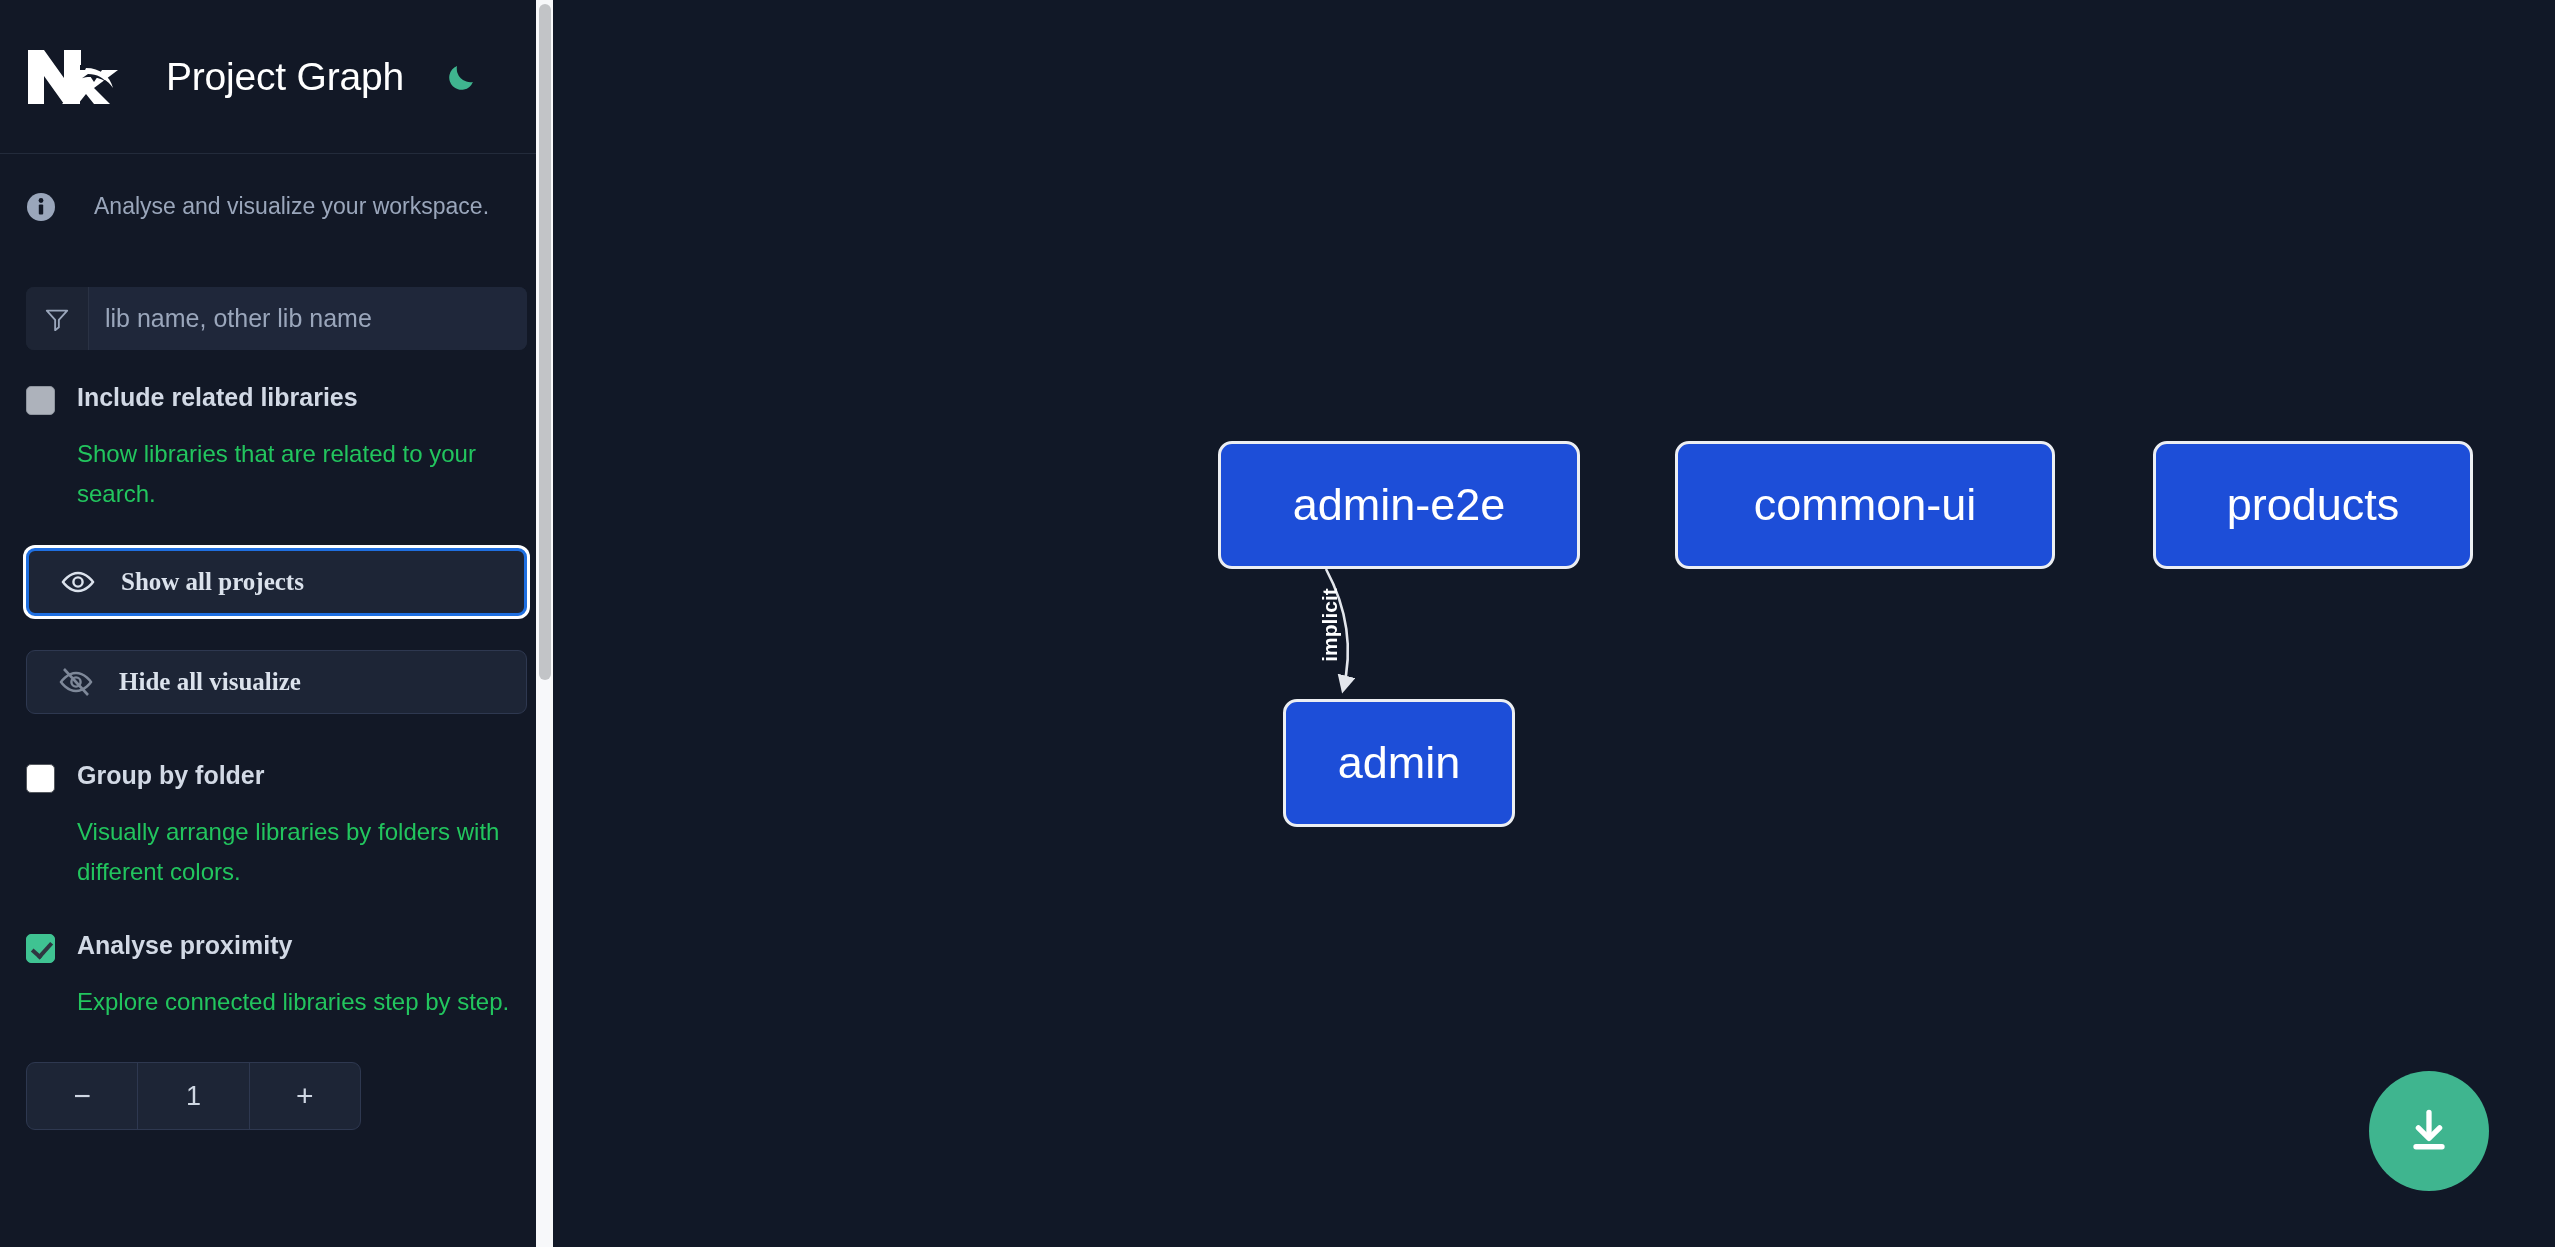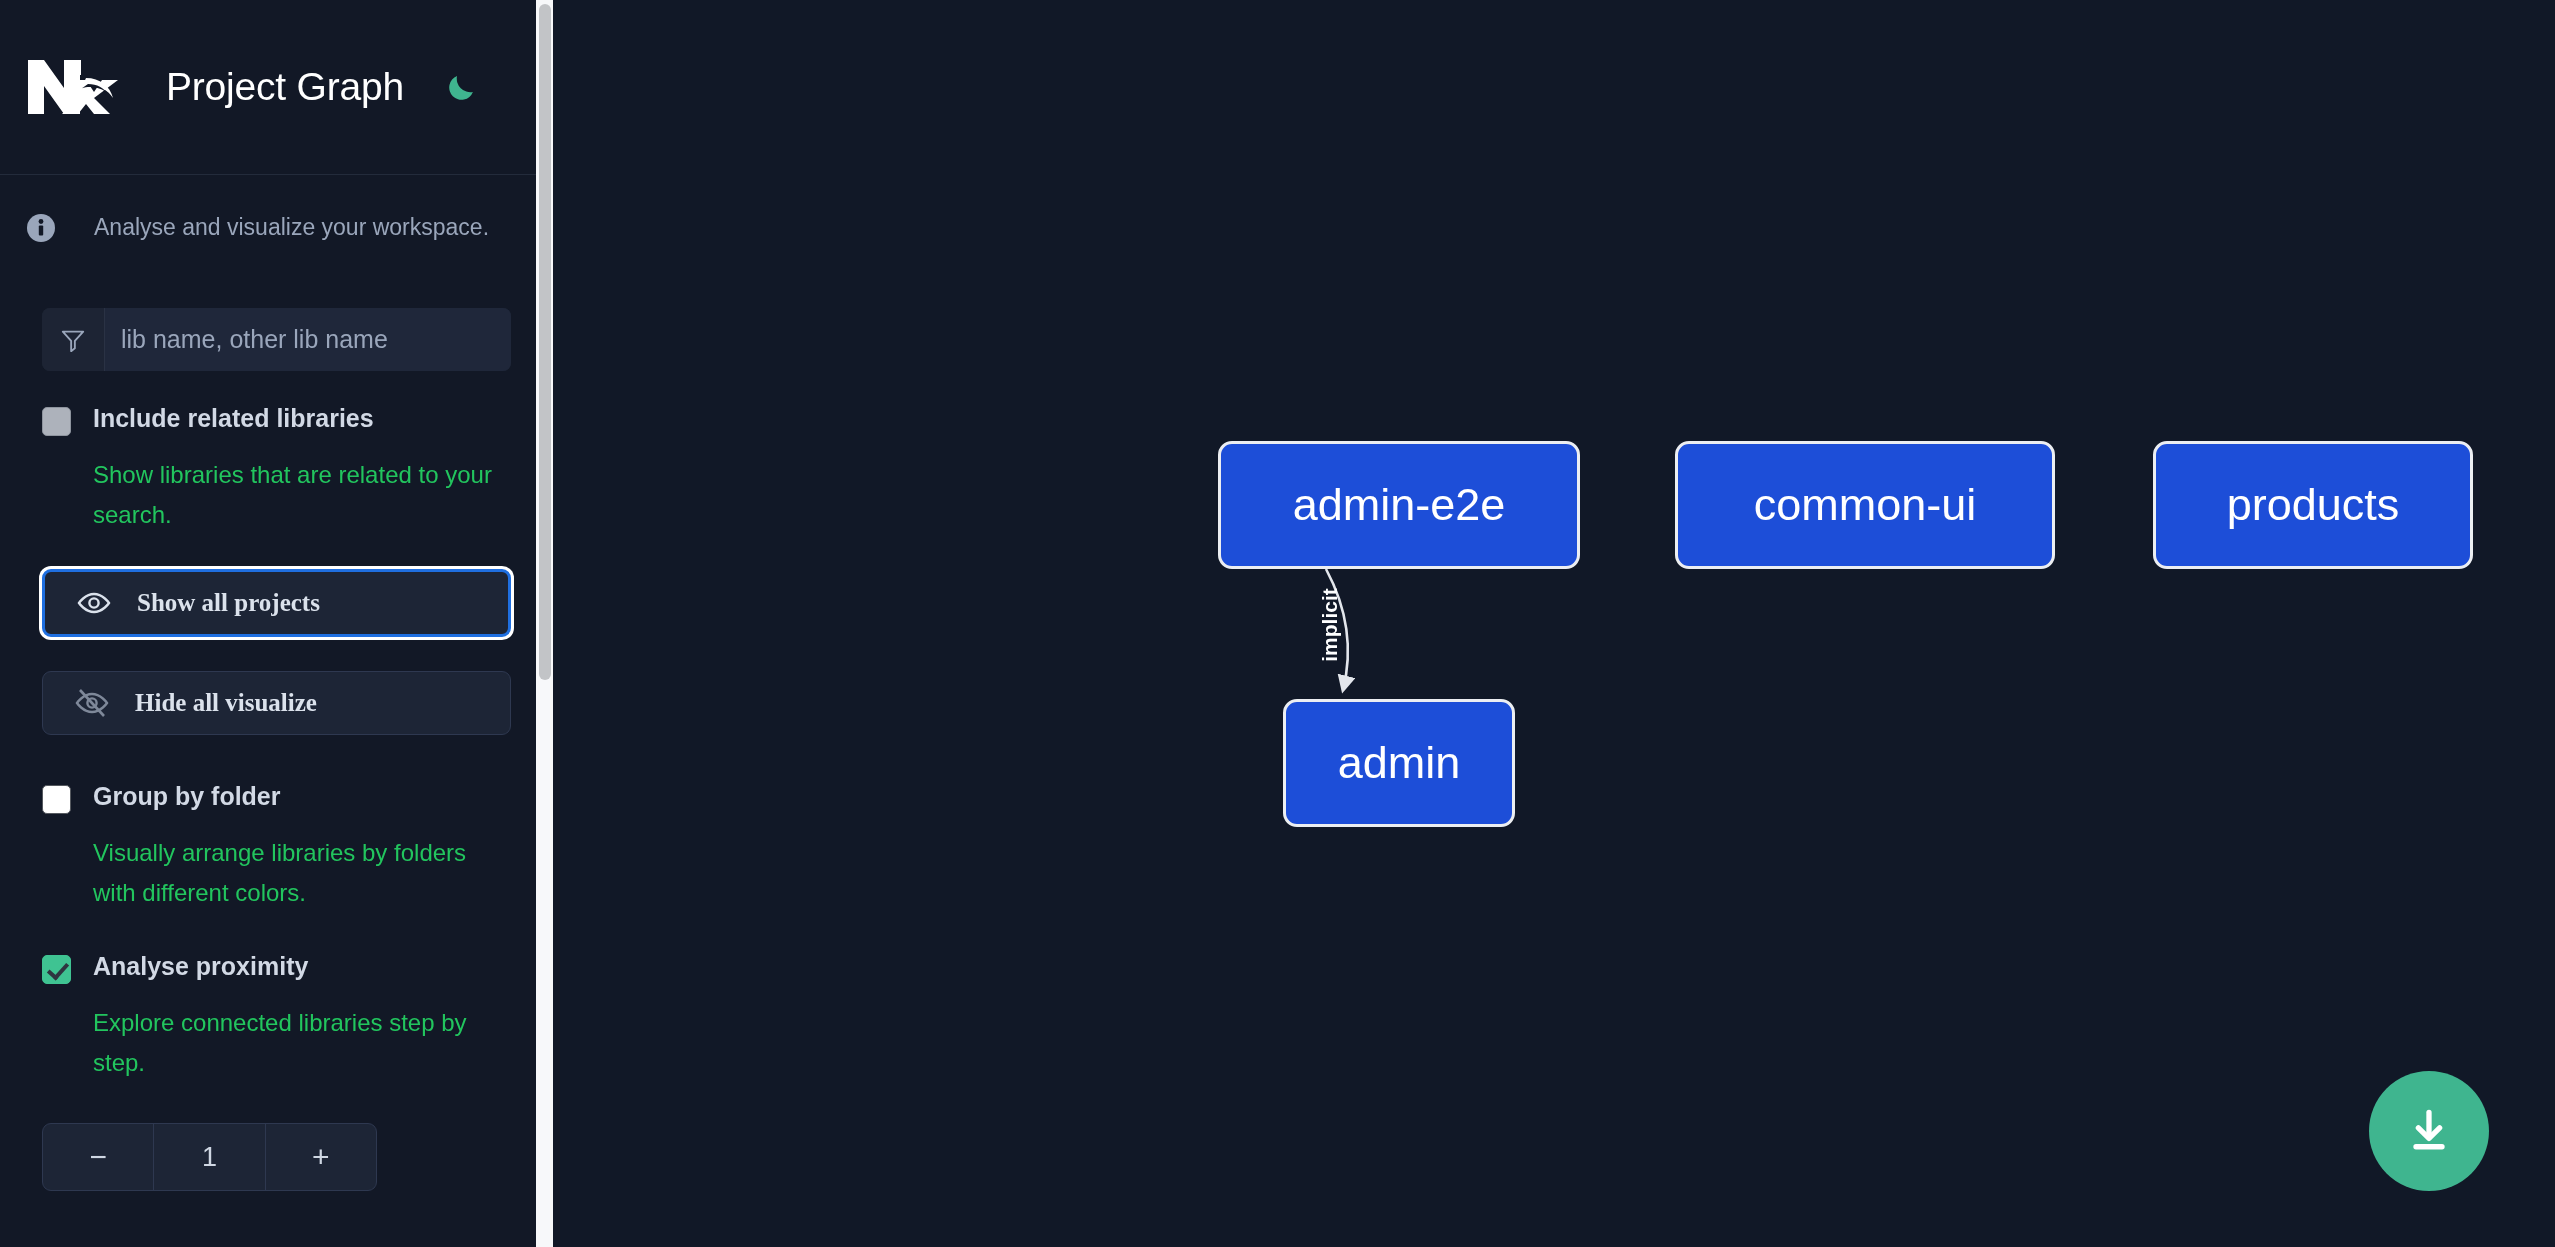--- a/index.html
+++ b/index.html
@@ -13,21 +13,21 @@
 
   
   .sidebar {
     position: relative;
     width: 553px; height: 1247px;
     background: #121826;
     flex: 0 0 553px;
     overflow: hidden;
   }
   .sidebar-header {
-    height: 175px;
+    height: 154px;
     display: flex; align-items: center;
     padding-left: 26px;
     border-bottom: 1px solid #232b3b;
   }
   .nx-logo { width: 96px; height: 62px; flex: 0 0 96px; }
   .header-title {
     margin-left: 44px;
     color: #ffffff;
     font-size: 39px;
     font-weight: 500;
@@ -43,21 +43,21 @@
   .info-row {
     display: flex; align-items: center;
     padding: 0 26px; height: 105px;
   }
   .info-icon { width: 30px; height: 30px; flex: 0 0 30px; }
   .info-text {
     margin-left: 38px;
     color: #9aa6bb; font-size: 23px; white-space: nowrap;
   }
 
-  .sb-body { padding: 0 42px; }
+  .sb-body { padding: 0 26px; }
 
   
   .search-wrap {
     display: flex; align-items: stretch;
     height: 63px;
     border-radius: 8px; overflow: hidden;
     background: #1d2troubling;
     background: #1d2434;
     margin-top: 28px;
   }

